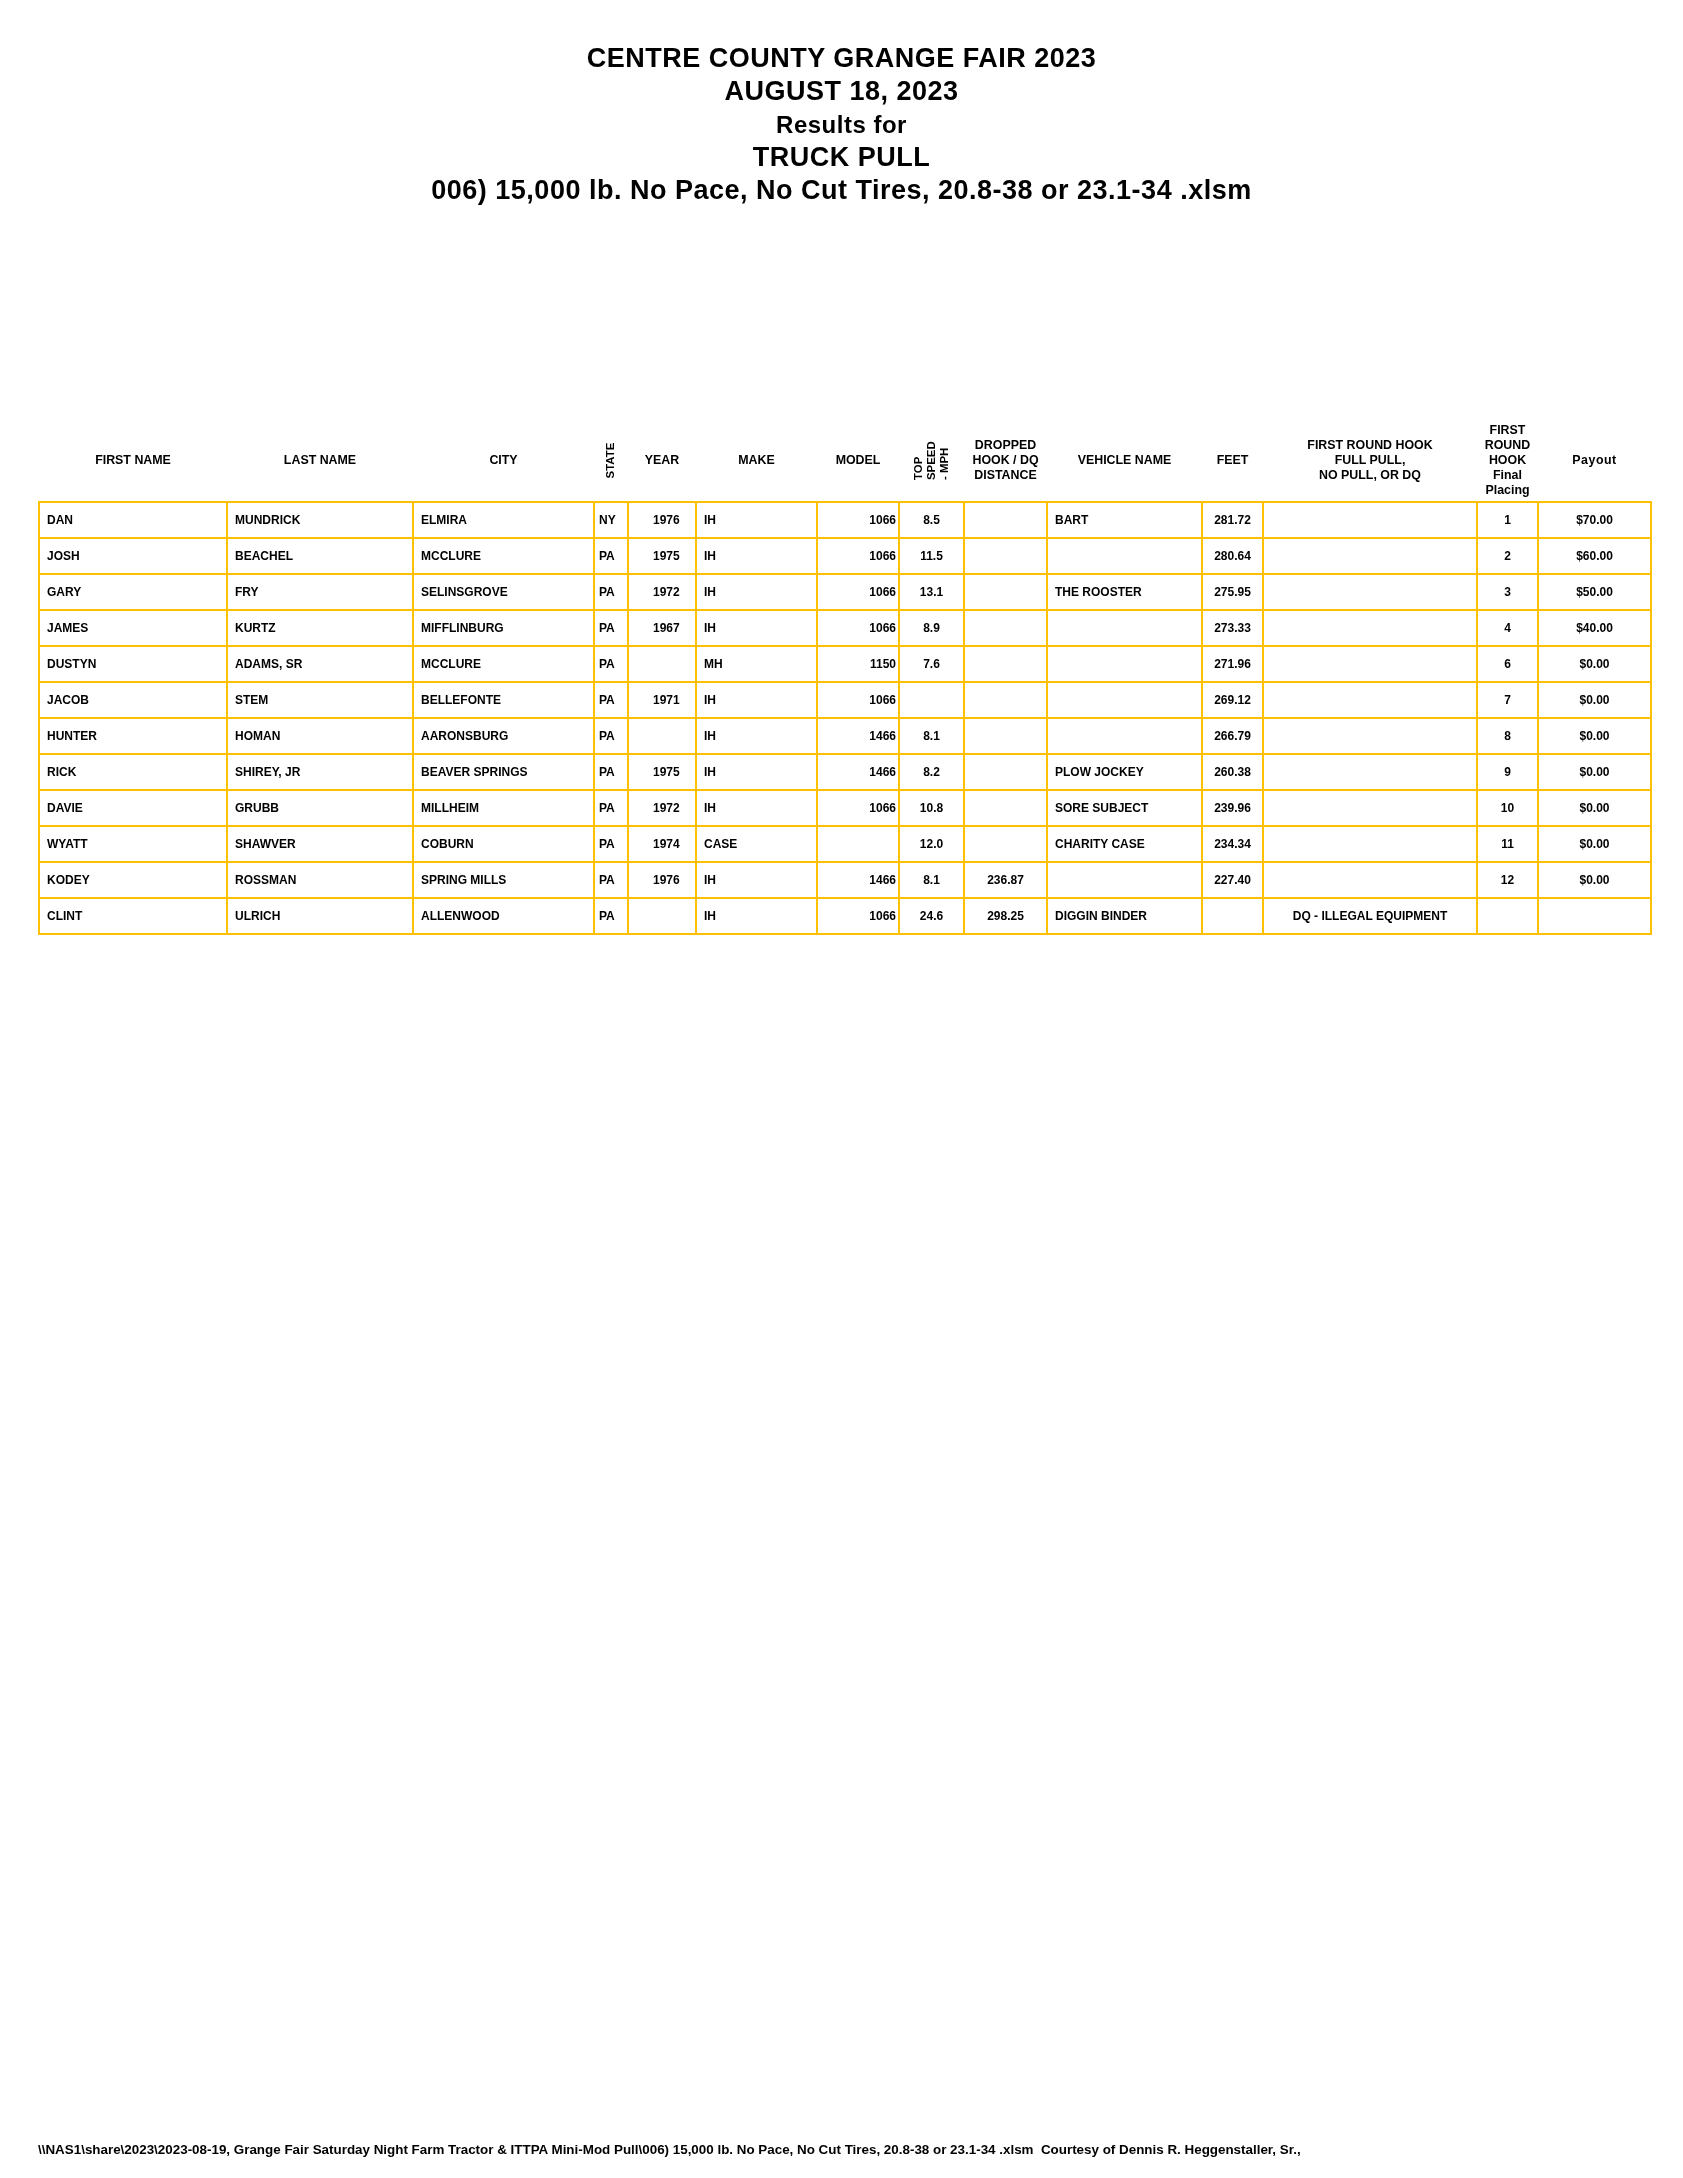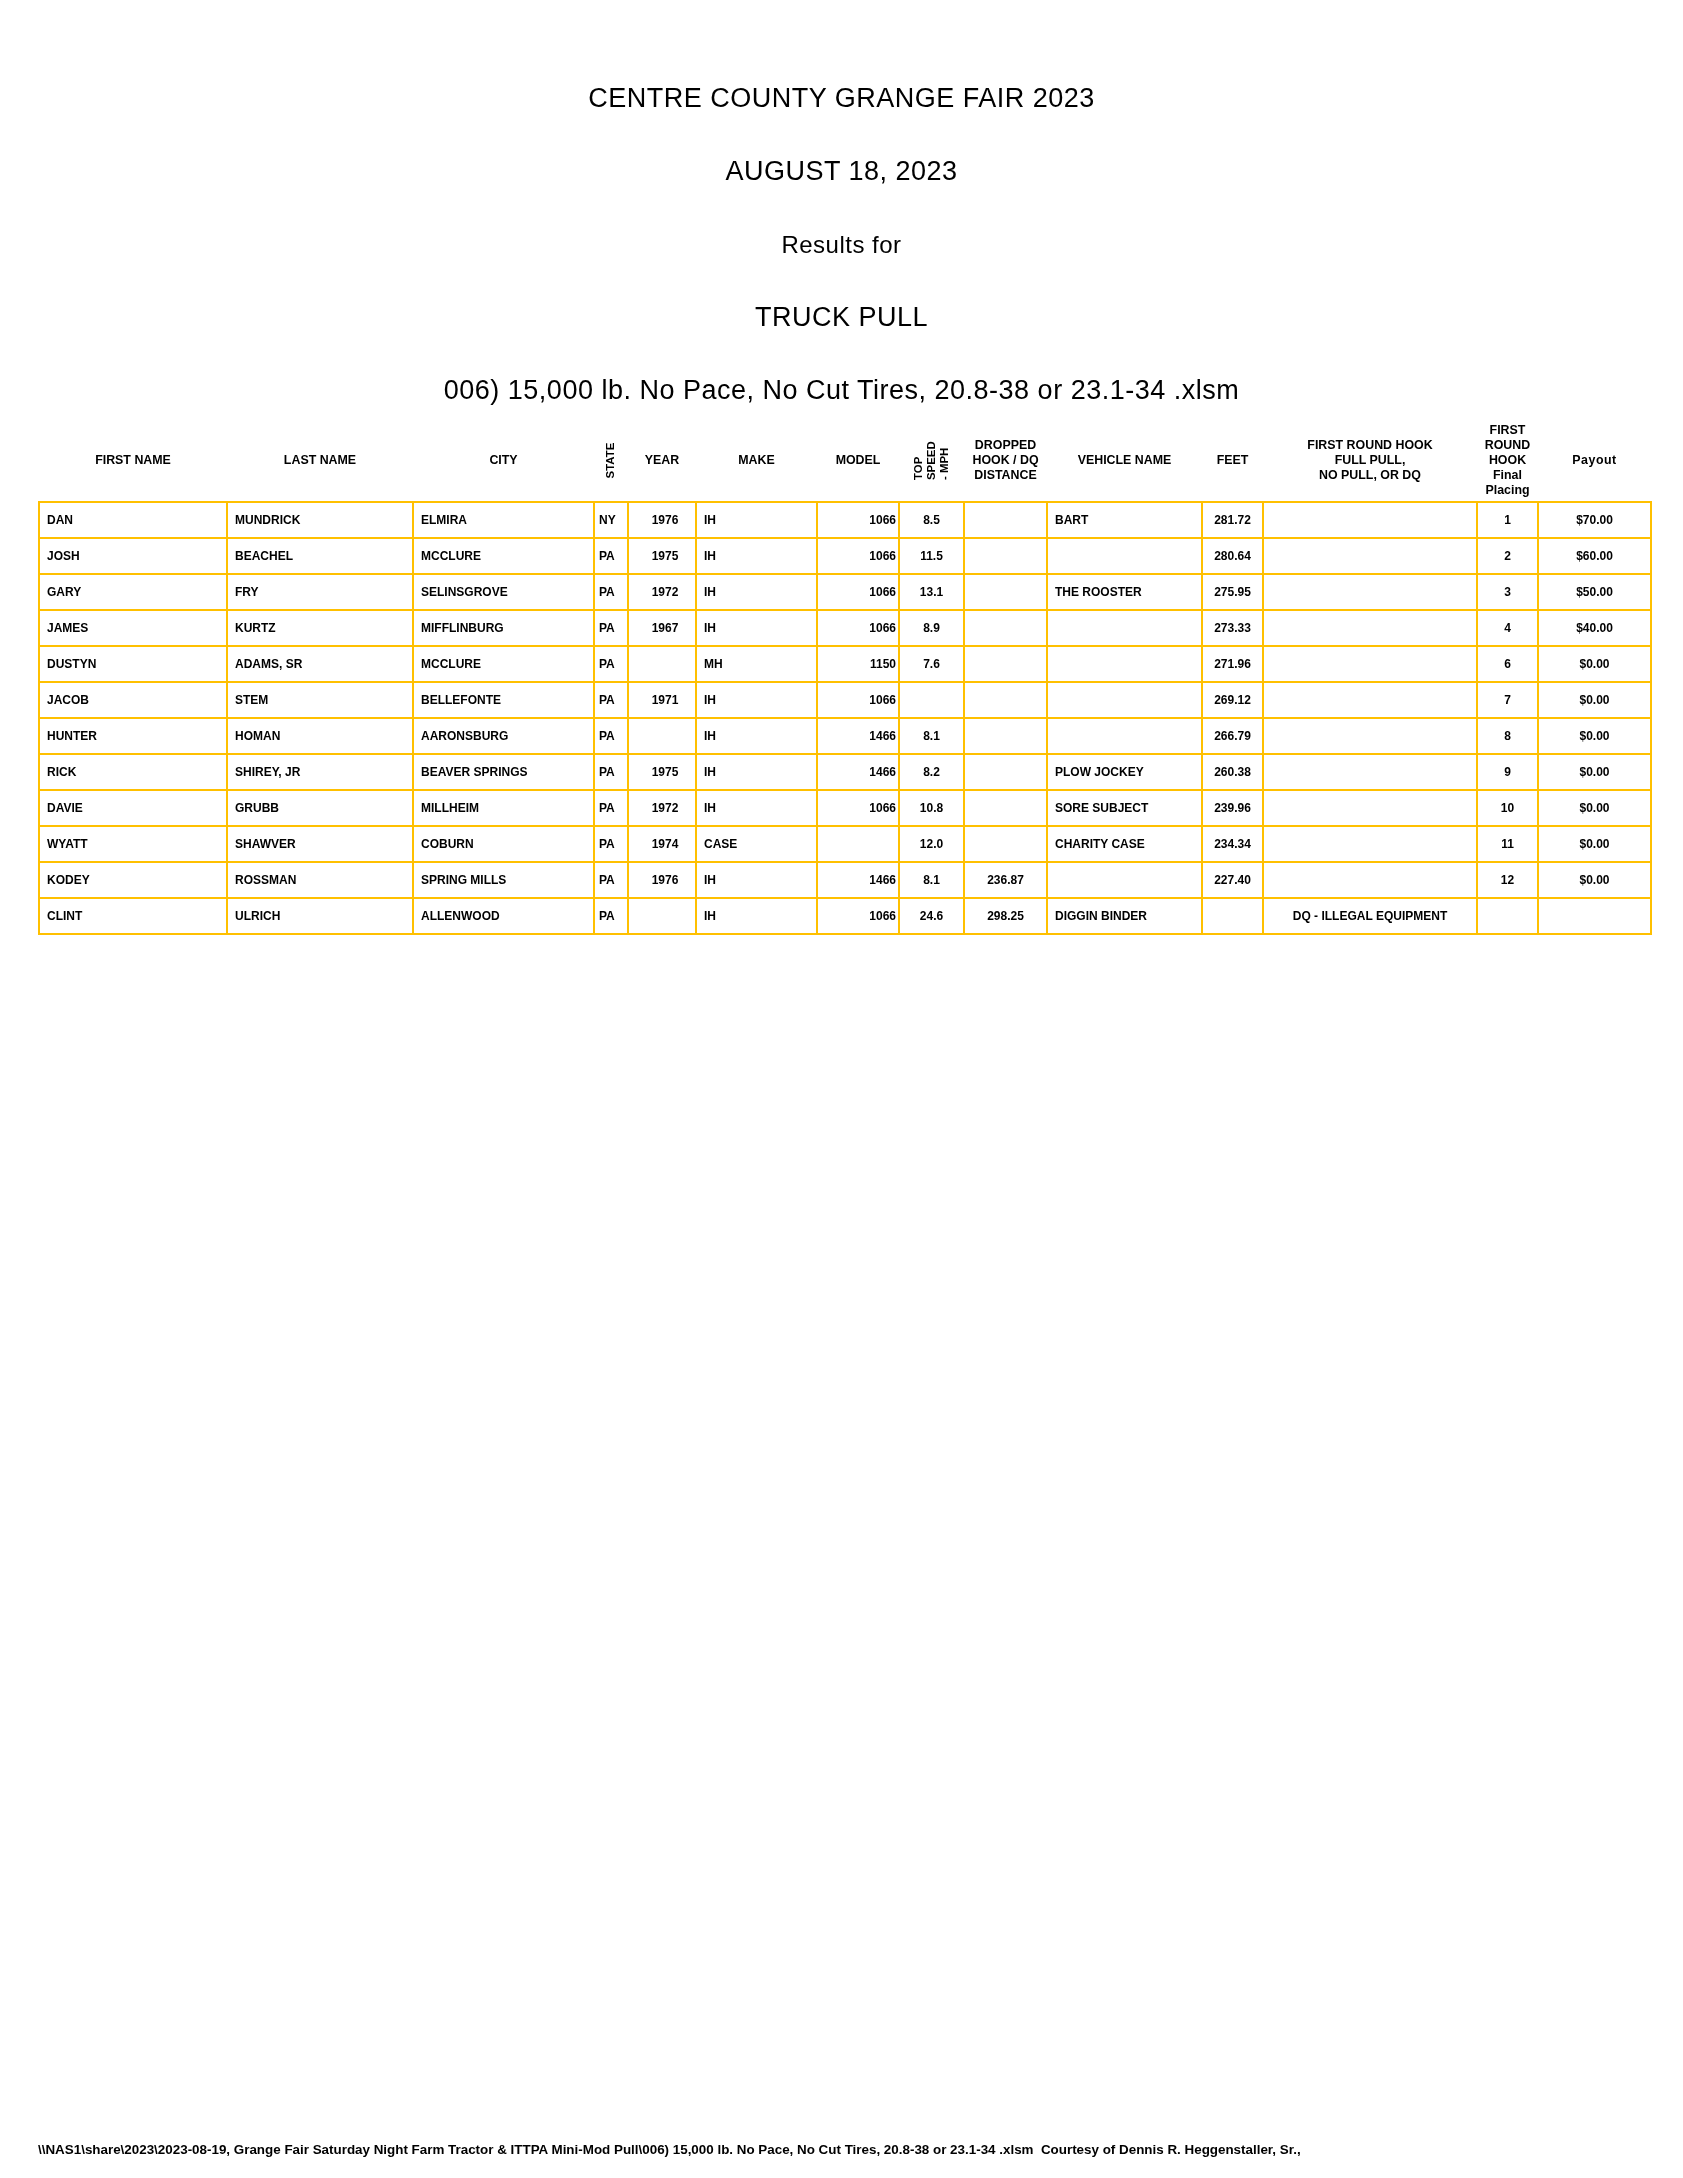--- a/index.html
+++ b/index.html
@@ -13,25 +13,24 @@
     overflow: hidden;
   }
 
   
   .title-block {
     position: absolute;
     top: 42px; left: 0; right: 0;
     text-align: center;
   }
   .title-line {
-    font-weight: normal;
+    font-weight: bold;
     font-size: 27px;
     line-height: 33px;
     letter-spacing: 0.5px;
-    margin-top: 40px;
   }
   .title-line.smaller {
     font-size: 24px;
   }
 
   
   table.results {
     position: absolute;
     left: 38px; top: 420px;
     border-collapse: collapse;
@@ -83,21 +82,21 @@
   table.results tbody td:nth-child(8),
   table.results tbody td:nth-child(9),
   table.results tbody td:nth-child(11),
   table.results tbody td:nth-child(12),
   table.results tbody td:nth-child(13),
   table.results tbody td:nth-child(14) {
     text-align: center;
     padding: 0 2px;
   }
   table.results tbody td:nth-child(4) { padding-left: 4px; }
-  table.results tbody td:nth-child(5) { padding-left: 8px; text-align: center; }
+  table.results tbody td:nth-child(5) { padding-left: 24px; }
   table.results tbody td:nth-child(7) { padding-left: 9px; text-align: right; }
 
   
   .footer {
     position: absolute;
     left: 38px; top: 2075px;
     font-weight: bold;
     font-size: 13.4px;
     line-height: 30px;
     white-space: pre;

